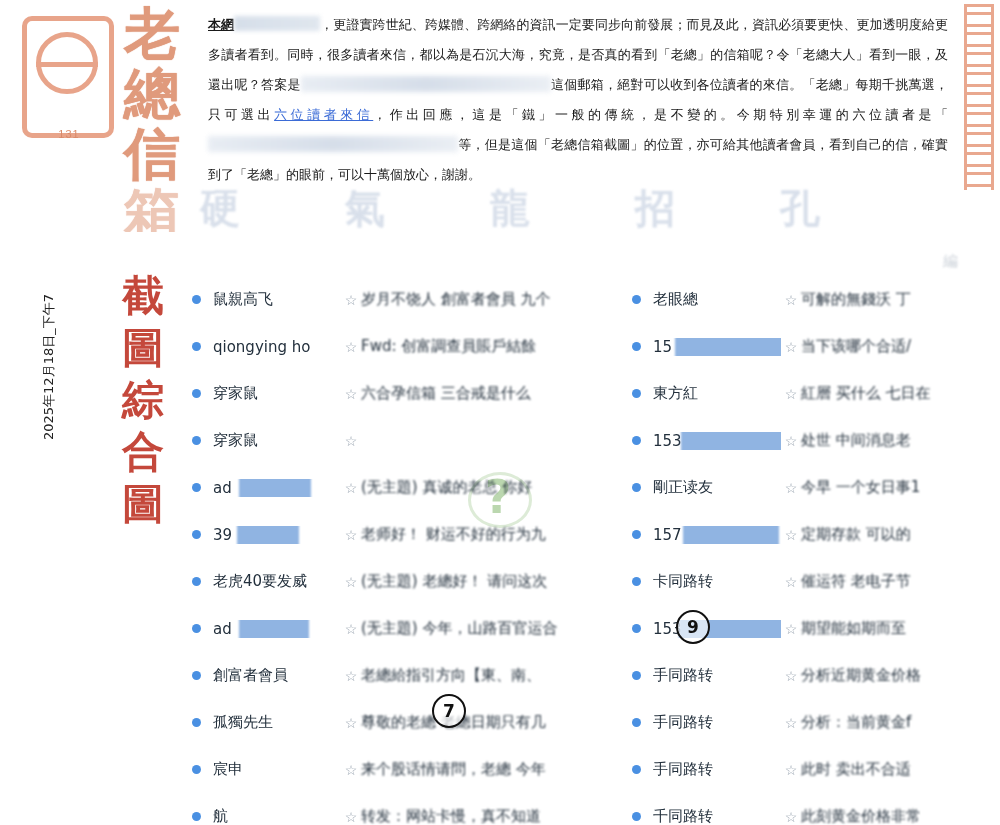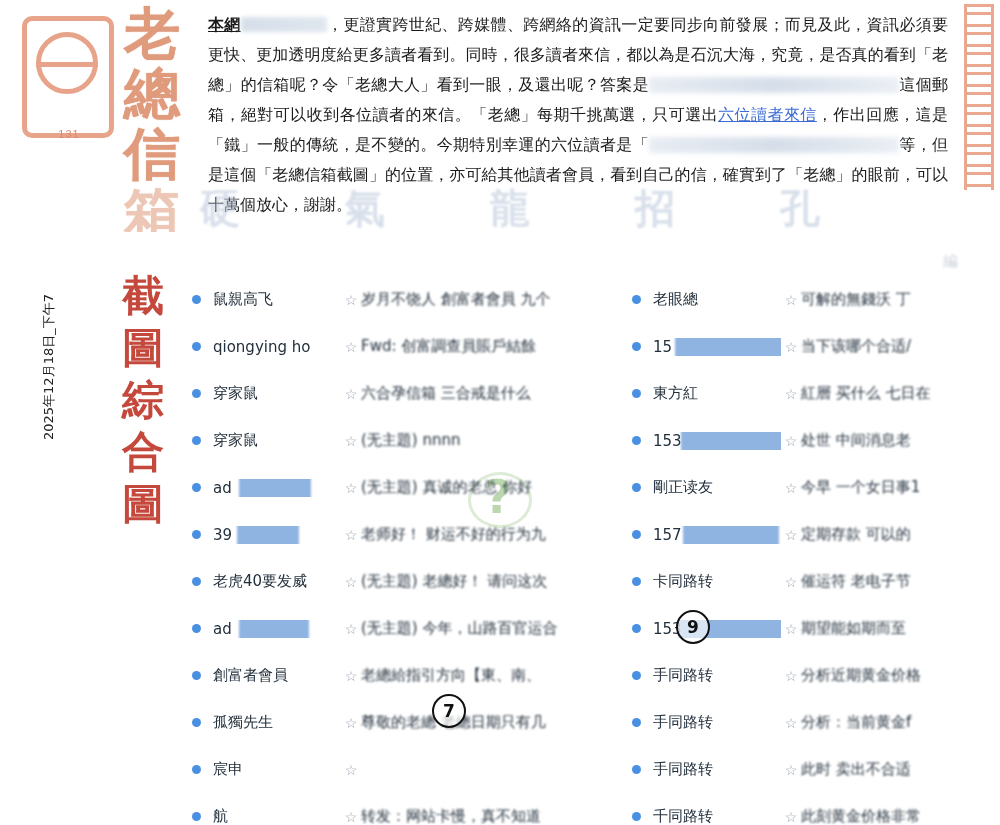--- a/index.html
+++ b/index.html
@@ -96,21 +96,21 @@
     border-right: 3px solid #e8a48a;
     opacity: .95;
   }
 
   
   #article {
     position: absolute;
     left: 208px; top: 10px;
     width: 740px;
     font-family: "DejaVu Sans", sans-serif;
-    font-size: 16px;
+    font-size: 13px;
     line-height: 30px;
     color: #1a1a1a;
     text-align: justify;
   }
   #article .lead {
     font-weight: bold;
     text-decoration: underline;
   }
   #article .blurred-inline {
     display: inline-block;
@@ -372,21 +372,20 @@
       <span class="mail-dot"></span>
       <span class="mail-sender">穿家鼠</span>
       <span class="mail-star">☆</span>
       <span class="mail-subject">六合孕信箱 三合戒是什么</span>
     </div>
 
     <div class="mail-row">
       <span class="mail-dot"></span>
       <span class="mail-sender">穿家鼠</span>
       <span class="mail-star">☆</span>
-      <span class="mail-subject">(无主題) nnnn</span>
     </div>
 
     <div class="mail-row">
       <span class="mail-dot"></span>
       <span class="mail-sender">ad<span class="redact" style="left:26px; top:-2px; width:72px;"></span></span>
       <span class="mail-star">☆</span>
       <span class="mail-subject">(无主題) 真诚的老总 你好</span>
     </div>
 
     <div class="mail-row">
@@ -421,20 +420,21 @@
       <span class="mail-dot"></span>
       <span class="mail-sender">孤獨先生</span>
       <span class="mail-star">☆</span>
       <span class="mail-subject">尊敬的老總 老總日期只有几</span>
     </div>
 
     <div class="mail-row">
       <span class="mail-dot"></span>
       <span class="mail-sender">宸申</span>
       <span class="mail-star">☆</span>
+      <span class="mail-subject">来个股话情请問，老總 今年</span>
     </div>
 
     <div class="mail-row">
       <span class="mail-dot"></span>
       <span class="mail-sender">航</span>
       <span class="mail-star">☆</span>
       <span class="mail-subject">转发：网站卡慢，真不知道</span>
     </div>
 
   </div>

